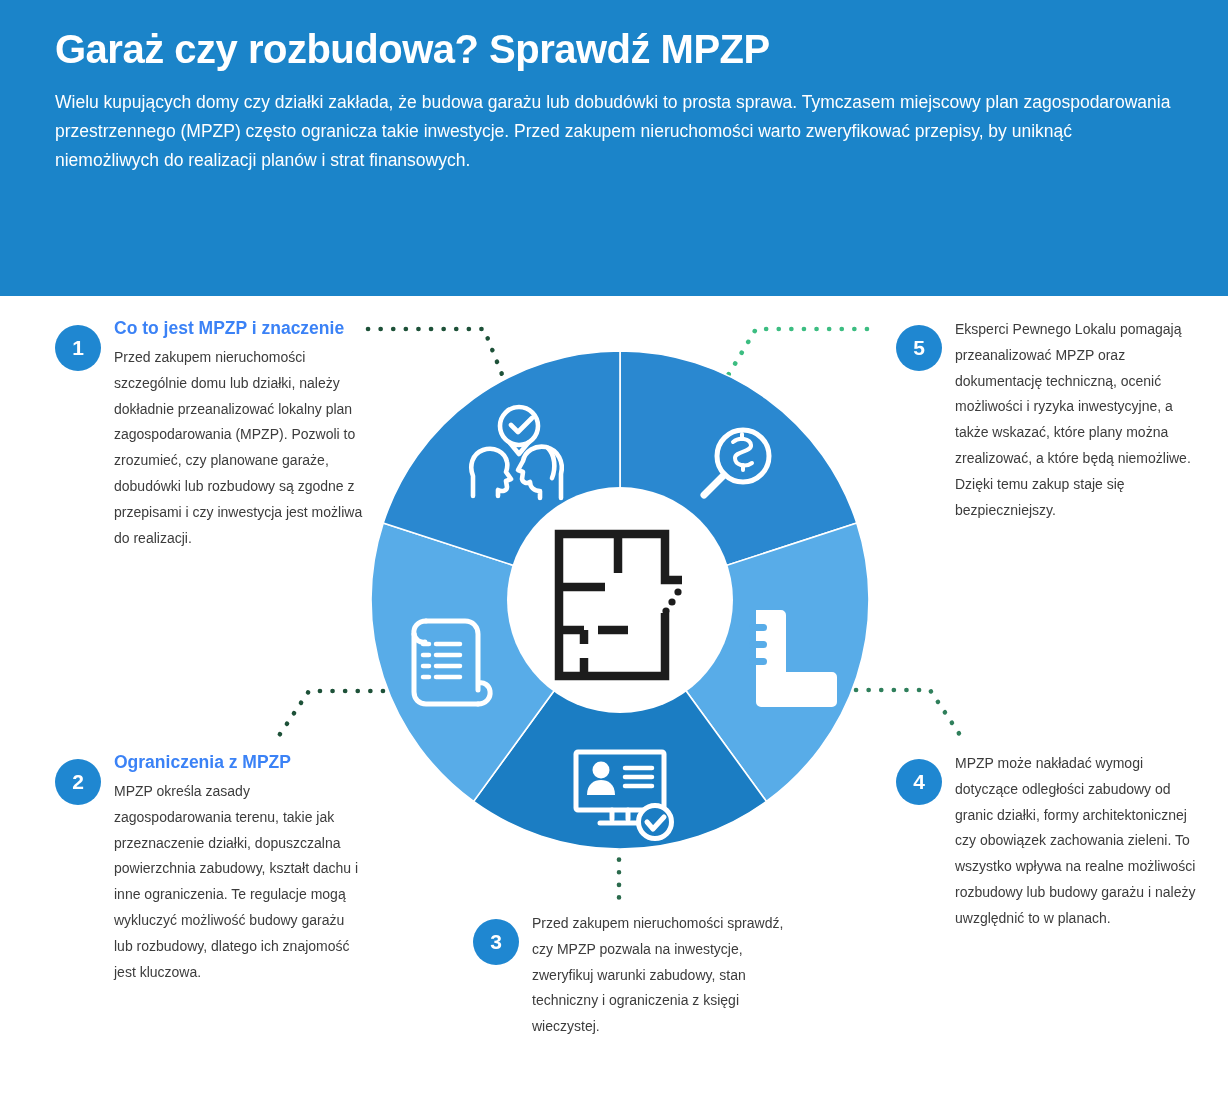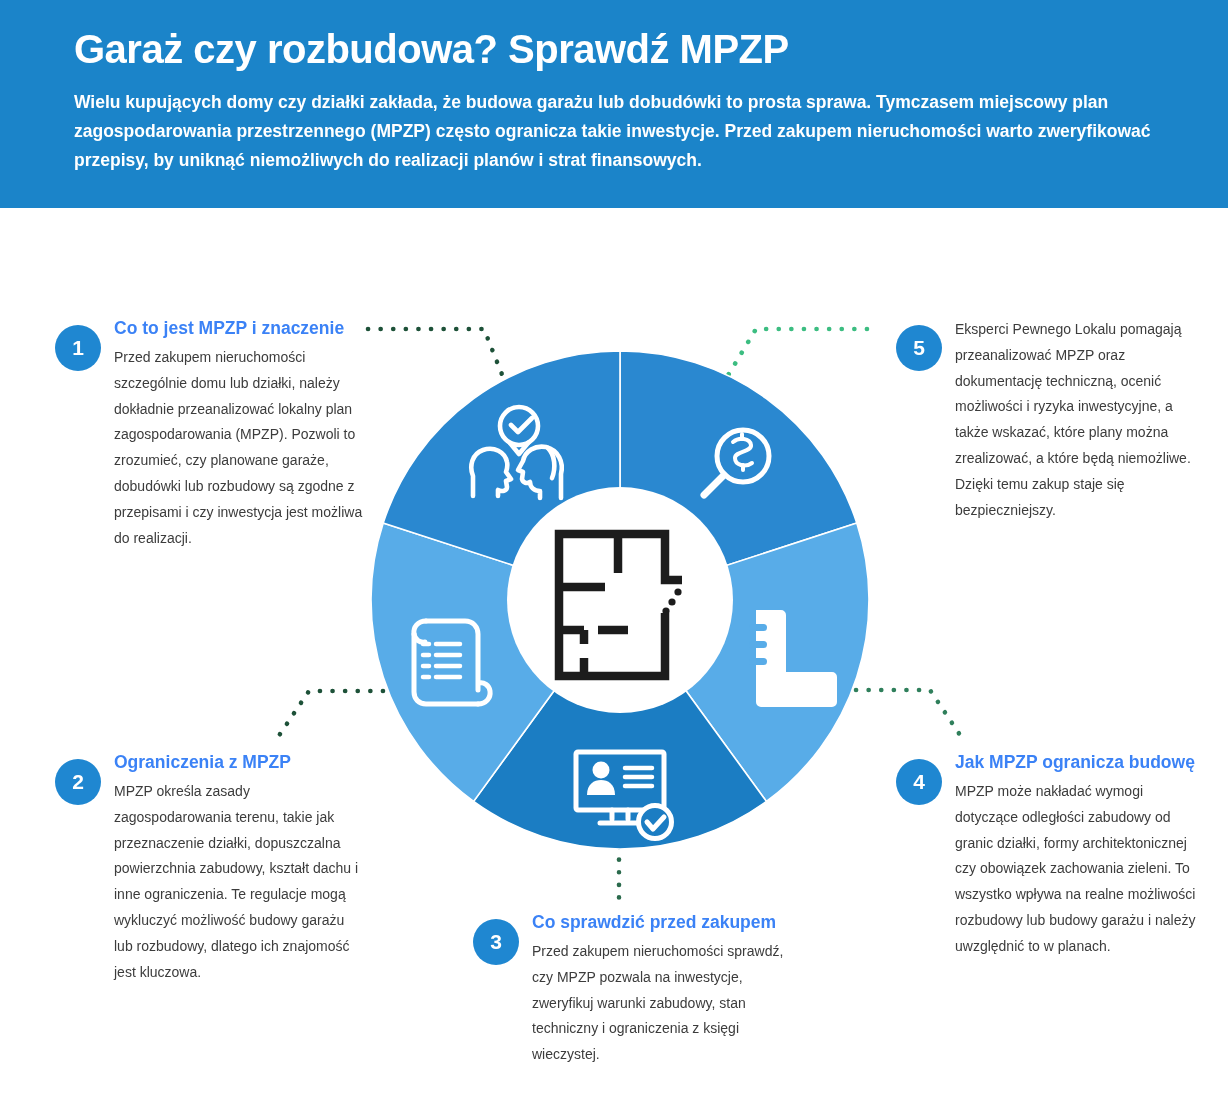--- a/index.html
+++ b/index.html
@@ -3,30 +3,30 @@
 <meta charset="utf-8">
 <style>
   html,body{margin:0;padding:0;}
   body{
     width:1228px;height:1106px;position:relative;overflow:hidden;
     background:#ffffff;
     font-family:"Liberation Sans","DejaVu Sans",sans-serif;
   }
   
   .hero{
-    position:absolute;left:0;top:0;width:1228px;height:208px;
+    position:absolute;left:0;top:0;width:1228px;height:296px;
     background:var(--header-bg);box-sizing:border-box;
-    padding:26px 55px 0 74px;
+    padding:26px 55px 0 55px;
   }
   .hero h1{
     margin:0;color:#fff;font-size:40px;font-weight:bold;letter-spacing:-0.5px;line-height:1.15;
   }
   .hero p{
     margin:16px 0 0 0;max-width:1125px;color:#fff;
-    font-size:17.5px;line-height:29px;font-weight:bold;
+    font-size:17.5px;line-height:29px;font-weight:normal;
   }
   
   .connectors{position:absolute;left:0;top:0;width:1228px;height:1106px;}
   .wheel{position:absolute;left:370px;top:350px;width:500px;height:500px;}
   
   .step{position:absolute;}
   .badge{
     position:absolute;left:0;top:8px;width:46px;height:46px;border-radius:50%;
     background:var(--accent);color:#fff;font-size:21px;font-weight:bold;
     text-align:center;line-height:46px;
@@ -151,29 +151,27 @@
   <div class="badge">2</div>
   <div class="copy">
     <h3>Ograniczenia z MPZP</h3>
     <p>MPZP określa zasady zagospodarowania terenu, takie jak przeznaczenie działki, dopuszczalna powierzchnia zabudowy, kształt dachu i inne ograniczenia. Te regulacje mogą wykluczyć możliwość budowy garażu lub rozbudowy, dlatego ich znajomość jest kluczowa.</p>
   </div>
 </section>
 
 <section class="step s3">
   <div class="badge">3</div>
   <div class="copy">
-    <h3>Co sprawdzić przed zakupem</h3>
     <p>Przed zakupem nieruchomości sprawdź, czy MPZP pozwala na inwestycje, zweryfikuj warunki zabudowy, stan techniczny i ograniczenia z księgi wieczystej.</p>
   </div>
 </section>
 
 <section class="step s4">
   <div class="badge">4</div>
   <div class="copy">
-    <h3>Jak MPZP ogranicza budowę</h3>
     <p>MPZP może nakładać wymogi dotyczące odległości zabudowy od granic działki, formy architektonicznej czy obowiązek zachowania zieleni. To wszystko wpływa na realne możliwości rozbudowy lub budowy garażu i należy uwzględnić to w planach.</p>
   </div>
 </section>
 
 <section class="step s5">
   <div class="badge">5</div>
   <div class="copy">
     <p>Eksperci Pewnego Lokalu pomagają przeanalizować MPZP oraz dokumentację techniczną, ocenić możliwości i ryzyka inwestycyjne, a także wskazać, które plany można zrealizować, a które będą niemożliwe. Dzięki temu zakup staje się bezpieczniejszy.</p>
   </div>
 </section>

